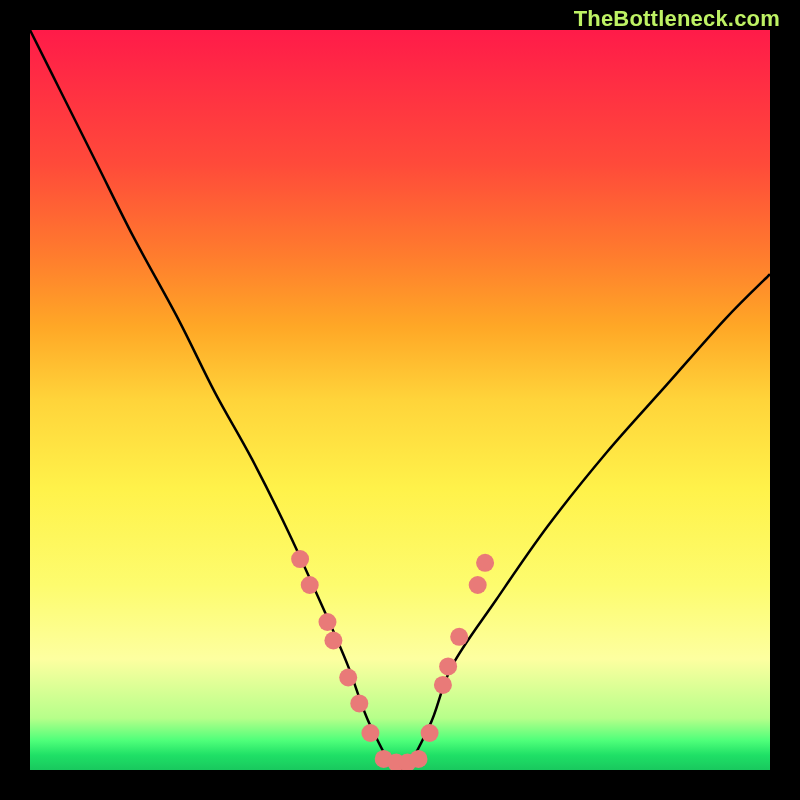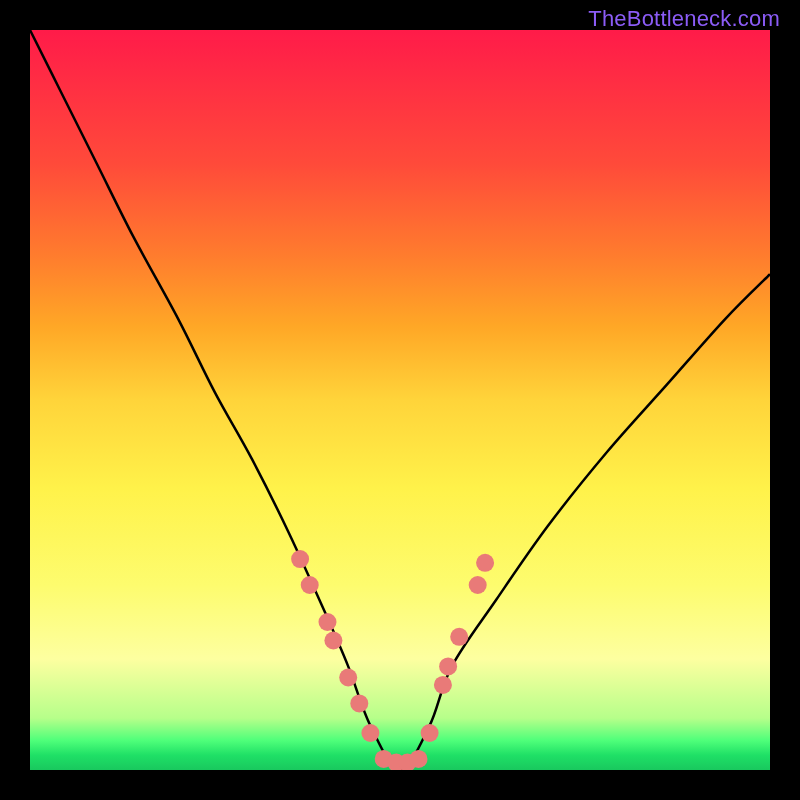--- a/index.html
+++ b/index.html
@@ -39,23 +39,23 @@
       #4fff7a 96%,
       #1fe066 98%,
       #19c85e 100%
     );
     overflow: hidden;
   }
   .watermark {
     position: absolute;
     top: 6px;
     right: 20px;
-    color: #8b5cf6;
+    color: #bef264;
     font-size: 22px;
-    font-weight: 400;
+    font-weight: 700;
     letter-spacing: 0.2px;
     user-select: none;
   }
   svg.curve-layer {
     position: absolute;
     left: 0;
     top: 0;
     width: 740px;
     height: 740px;
   }

